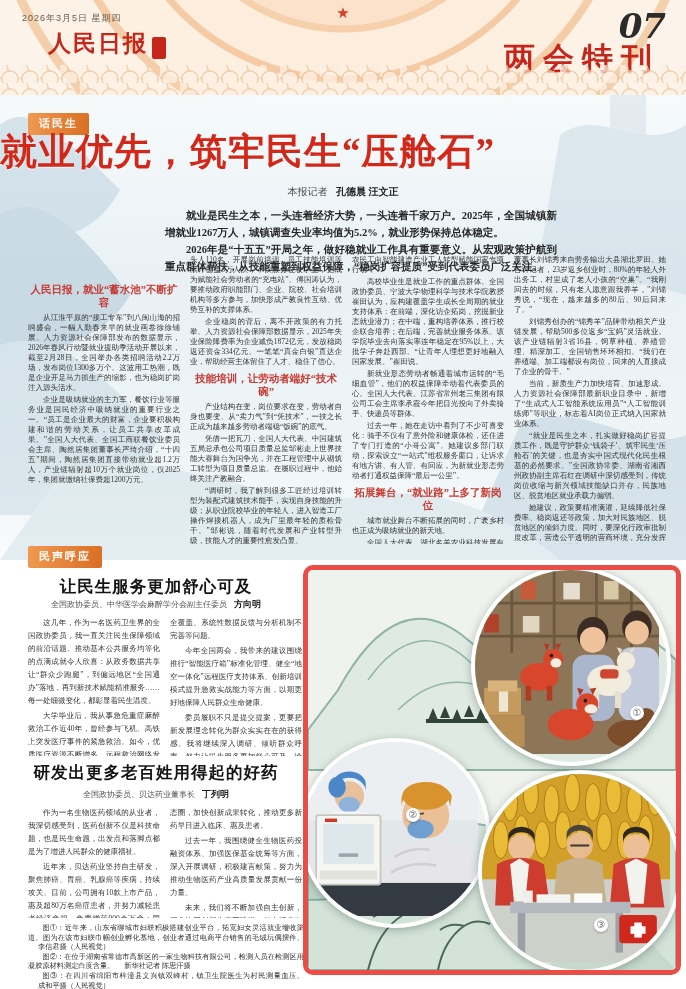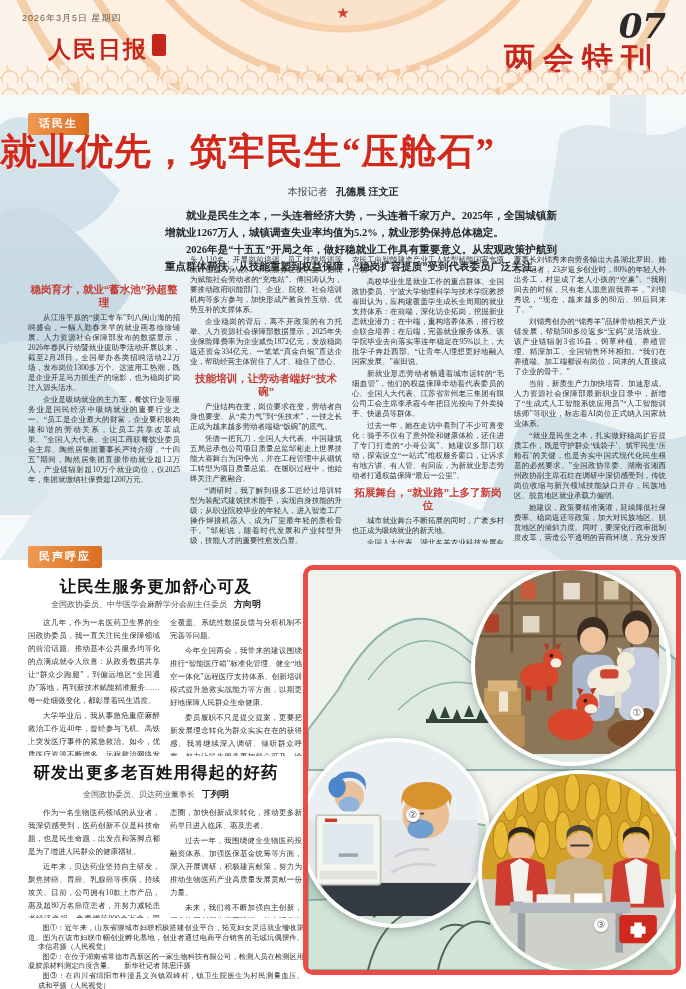--- a/index.html
+++ b/index.html
@@ -16,22 +16,22 @@
   .scallops{position:absolute;left:0;bottom:0;width:100%;height:30px;opacity:.75;
     background-image:
       radial-gradient(circle at 10px 14px, #fdf1e4 0 7px, #efc9a2 7.5px 8.5px, rgba(0,0,0,0) 9px),
       radial-gradient(circle at 0px 5px, #fdf1e4 0 7px, #efc9a2 7.5px 8.5px, rgba(0,0,0,0) 9px);
     background-size:20px 18px;}
   .hdr-date{position:absolute;left:22px;top:12px;font-size:9px;color:#6b5a4a;letter-spacing:1px;
     font-family:"Liberation Sans",sans-serif;}
   .hdr-pagenum{position:absolute;right:20px;top:6px;font-size:34px;font-weight:900;font-style:italic;
     color:#2b2b2b;font-family:"DejaVu Serif",serif;}
   .hdr-star{position:absolute;left:50%;top:4px;transform:translateX(-50%);font-size:15px;color:#d4412c;}
-  .hdr-brand{position:absolute;left:48px;top:34px;color:#c5251a;font-size:23px;font-weight:900;
-    letter-spacing:2px;display:flex;align-items:flex-start;gap:4px;}
+  .hdr-brand{position:absolute;left:48px;top:28px;color:#c5251a;font-size:23px;font-weight:900;
+    letter-spacing:2px;display:flex;align-items:flex-end;gap:4px;}
   .hdr-seal{display:inline-block;width:14px;height:22px;background:#c5251a;border-radius:2px;}
   .hdr-edition{position:absolute;right:26px;top:38px;color:#c5251a;font-size:31px;font-weight:900;
     letter-spacing:8px;}
 
   
   .feature{position:absolute;left:0;top:95px;width:686px;height:465px;overflow:hidden;
     background:linear-gradient(180deg,#f6fafb 0%,#e9f1f5 40%,#eef5f7 75%,#f9fbfc 100%);}
   .feature svg.landscape{position:absolute;left:0;top:0;}
   .badge{position:absolute;display:inline-block;padding:3px 11px 4px;color:#fff;font-weight:700;
     font-size:11px;letter-spacing:2px;background:linear-gradient(100deg,#f09a52,#d96e22);
@@ -130,21 +130,21 @@
     <div class="byline">
       <span>本报记者</span>
       <b>孔德晨  汪文正</b>
     </div>
     <div class="lede">
       <p>就业是民生之本，一头连着经济大势，一头连着千家万户。2025年，全国城镇新增就业1267万人，城镇调查失业率均值为5.2%，就业形势保持总体稳定。</p>
       <p>2026年是“十五五”开局之年，做好稳就业工作具有重要意义。从宏观政策护航到重点群体帮扶，从技能重塑到权益保障，“稳岗扩容提质”受到代表委员广泛关注。</p>
     </div>
 
     <div class="ncol col1">
-      <h3>稳岗育才，就业“蓄水池”孙超整理</h3>
+      <h3>人民日报，就业“蓄水池”不断扩容</h3>
       <p>从江淮平原的“接工专车”到八闽山海的招聘盛会，一幅人勤春来早的就业画卷徐徐铺展。人力资源社会保障部发布的数据显示，2026年春风行动暨就业援助季活动开展以来，截至2月28日，全国举办各类招聘活动2.2万场，发布岗位1300多万个。这波用工热潮，既是企业开足马力抓生产的缩影，也为稳岗扩岗注入源头活水。</p>
       <p>企业是吸纳就业的主力军，餐饮行业等服务业是国民经济中吸纳就业的重要行业之一。“员工是企业最大的财富，企业要积极构建和谐的劳动关系，让员工共享改革成果。”全国人大代表、全国工商联餐饮业委员会主席、陶然居集团董事长严琦介绍，“十四五”期间，陶然居集团直接带动就业超1.2万人，产业链辐射超10万个就业岗位，仅2025年，集团就缴纳社保费超1200万元。</p>
     </div>
     <div class="ncol col2">
       <p class="cont">头人110名，开展岗前培训、员工技能培训等累计覆盖5万人次，不仅服务在校学生，更成为赋能社会劳动者的“充电站”。傅国涛认为，要推动政府职能部门、企业、院校、社会培训机构等多方参与，加快形成产教良性互动、优势互补的支撑体系。</p>
       <p>企业稳岗的背后，离不开政策的有力托举。人力资源社会保障部数据显示，2025年失业保险降费率为企业减负1872亿元，发放稳岗返还资金334亿元。一笔笔“真金白银”直达企业，帮助经营主体留住了人才、稳住了信心。</p>
       <h3>技能培训，让劳动者端好“技术碗”</h3>
       <p>产业结构在变，岗位要求在变，劳动者自身也要变。从“卖力气”到“凭技术”，一技之长正成为越来越多劳动者端稳“饭碗”的底气。</p>
       <p>凭借一把瓦刀，全国人大代表、中国建筑五局总承包公司项目质量总监邹彬走上世界技能大赛舞台为国争光，并在工程管理中从砌筑工转型为项目质量总监。在履职过程中，他始终关注产教融合。</p>
       <p>“调研时，我了解到很多工匠经过培训转型为装配式建筑技术能手，实现自身技能的升级；从职业院校毕业的年轻人，进入智造工厂操作焊接机器人，成为厂里最年轻的质检骨干。”邹彬说，随着时代发展和产业转型升级，技能人才的重要性愈发凸显。</p>

